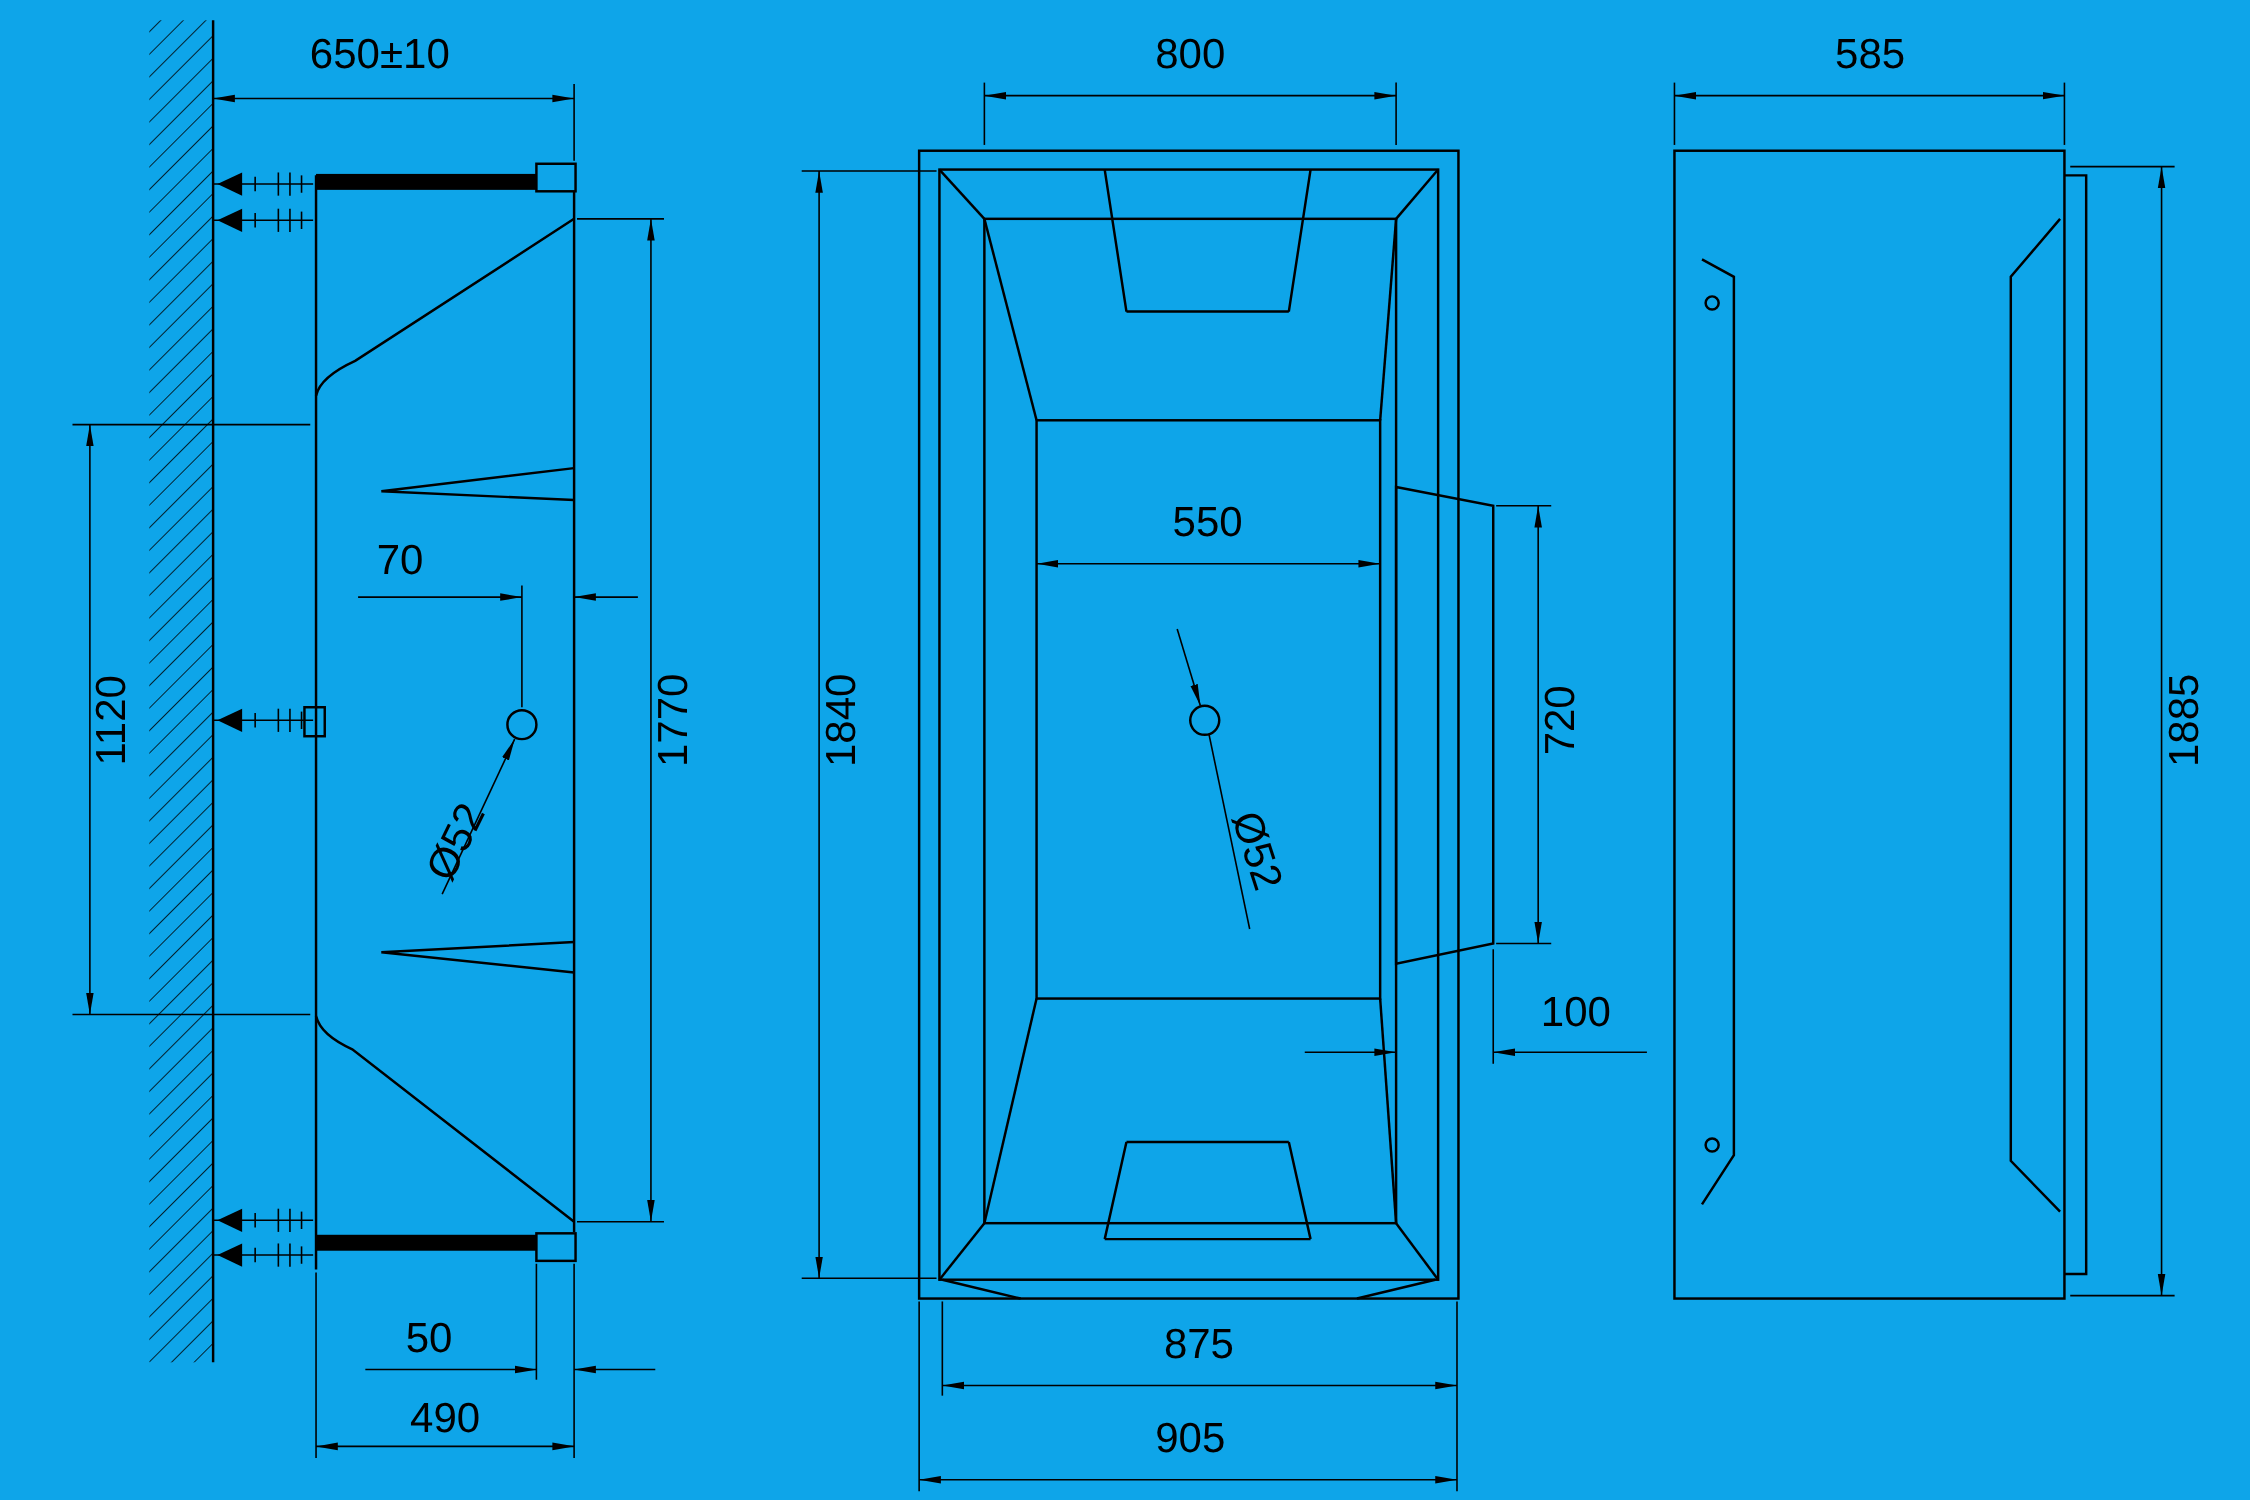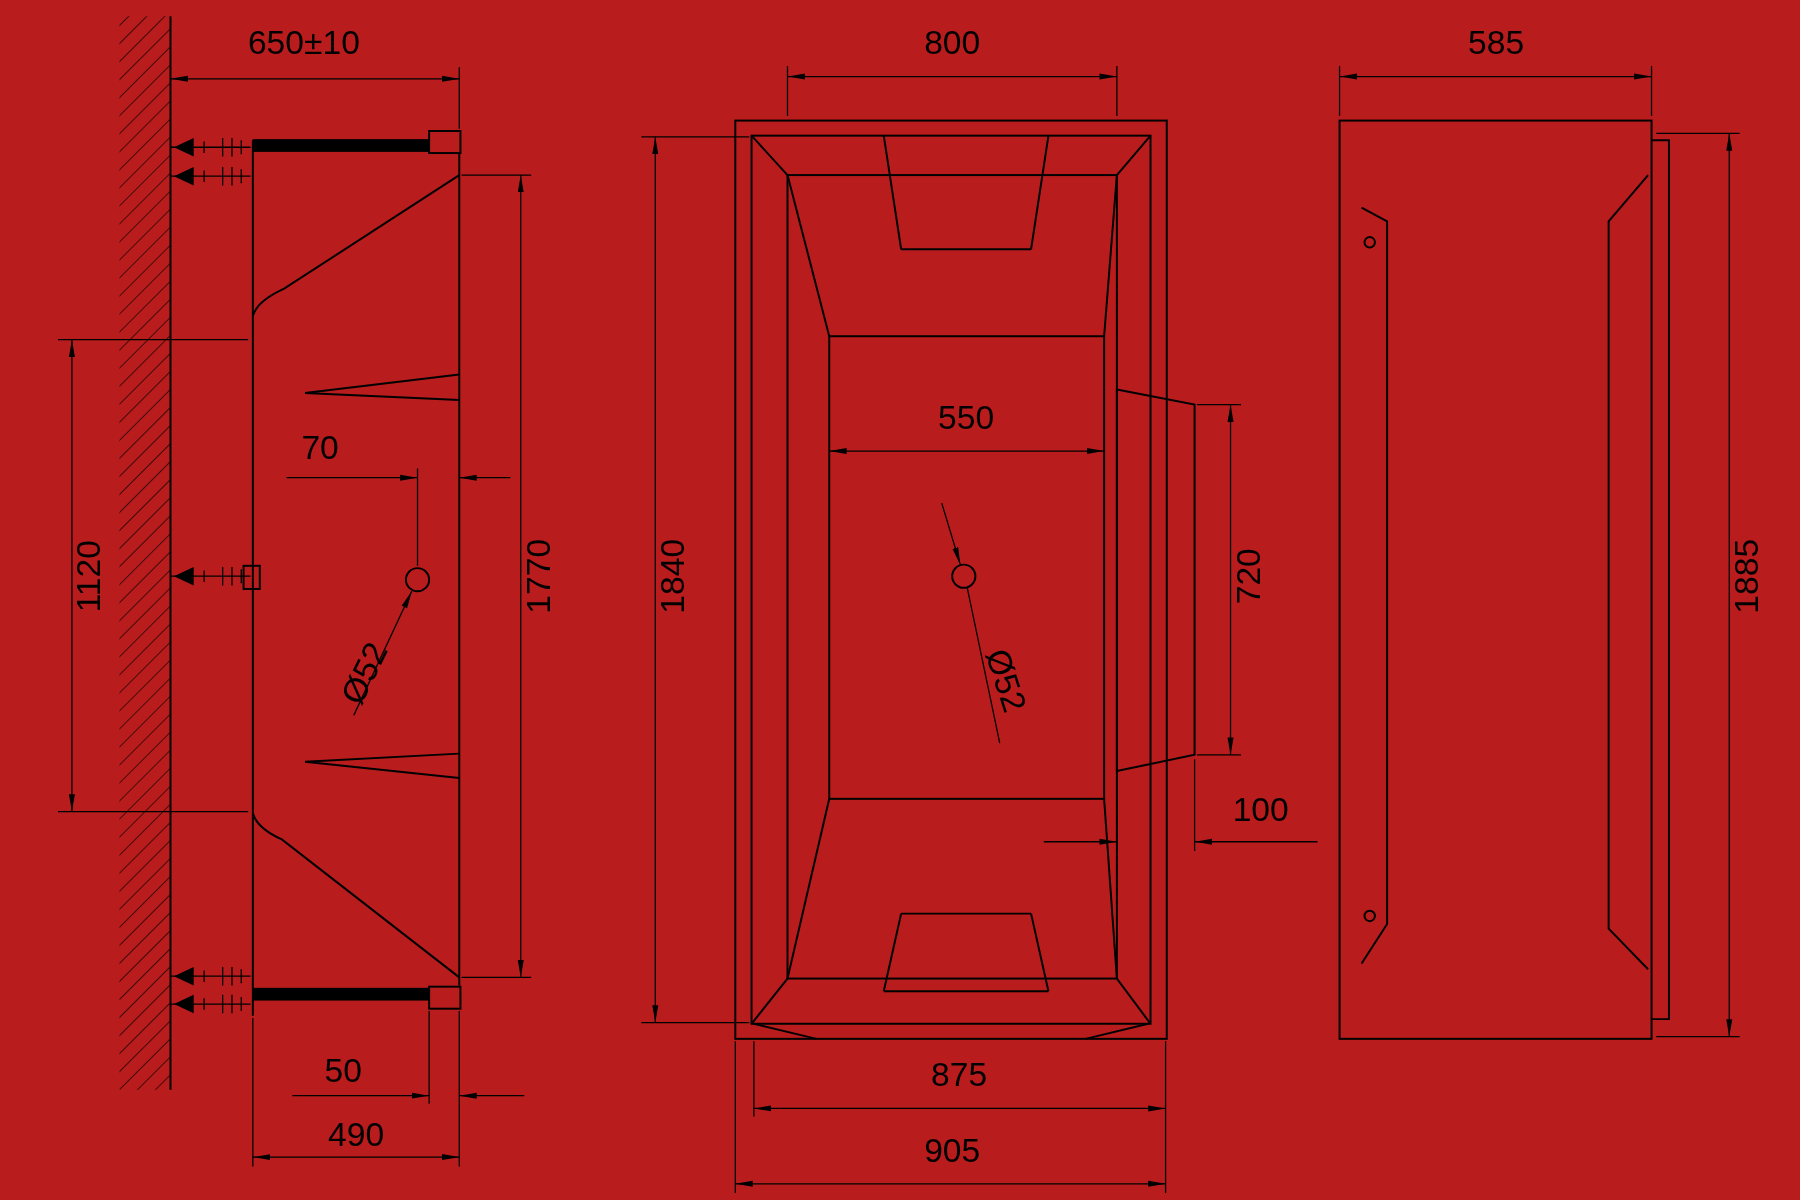--- a/index.html
+++ b/index.html
@@ -1,16 +1,16 @@
 <!DOCTYPE html>
 <html><head>
 <meta charset="utf-8">
 <style>
   html,body { margin:0; padding:0; background:#ffffff; }
-  .page { width:1800px; height:1200px; background:#b91c1c; overflow:hidden; }
+  .page { width:1800px; height:1200px; background:#0ea5e9; overflow:hidden; }
   svg { display:block; }
   .geo  { stroke:#000; stroke-width:1.7; fill:none; stroke-linecap:butt; stroke-linejoin:miter; }
   .thin { stroke:#000; stroke-width:1.1; fill:none; stroke-linecap:butt; }
   .solid { fill:#000; stroke:none; }
   text.dim { font-family:"Liberation Sans", sans-serif; font-size:29px; fill:#000;
              text-anchor:middle; stroke:none; }
 </style>
 </head>
 <body>
 

